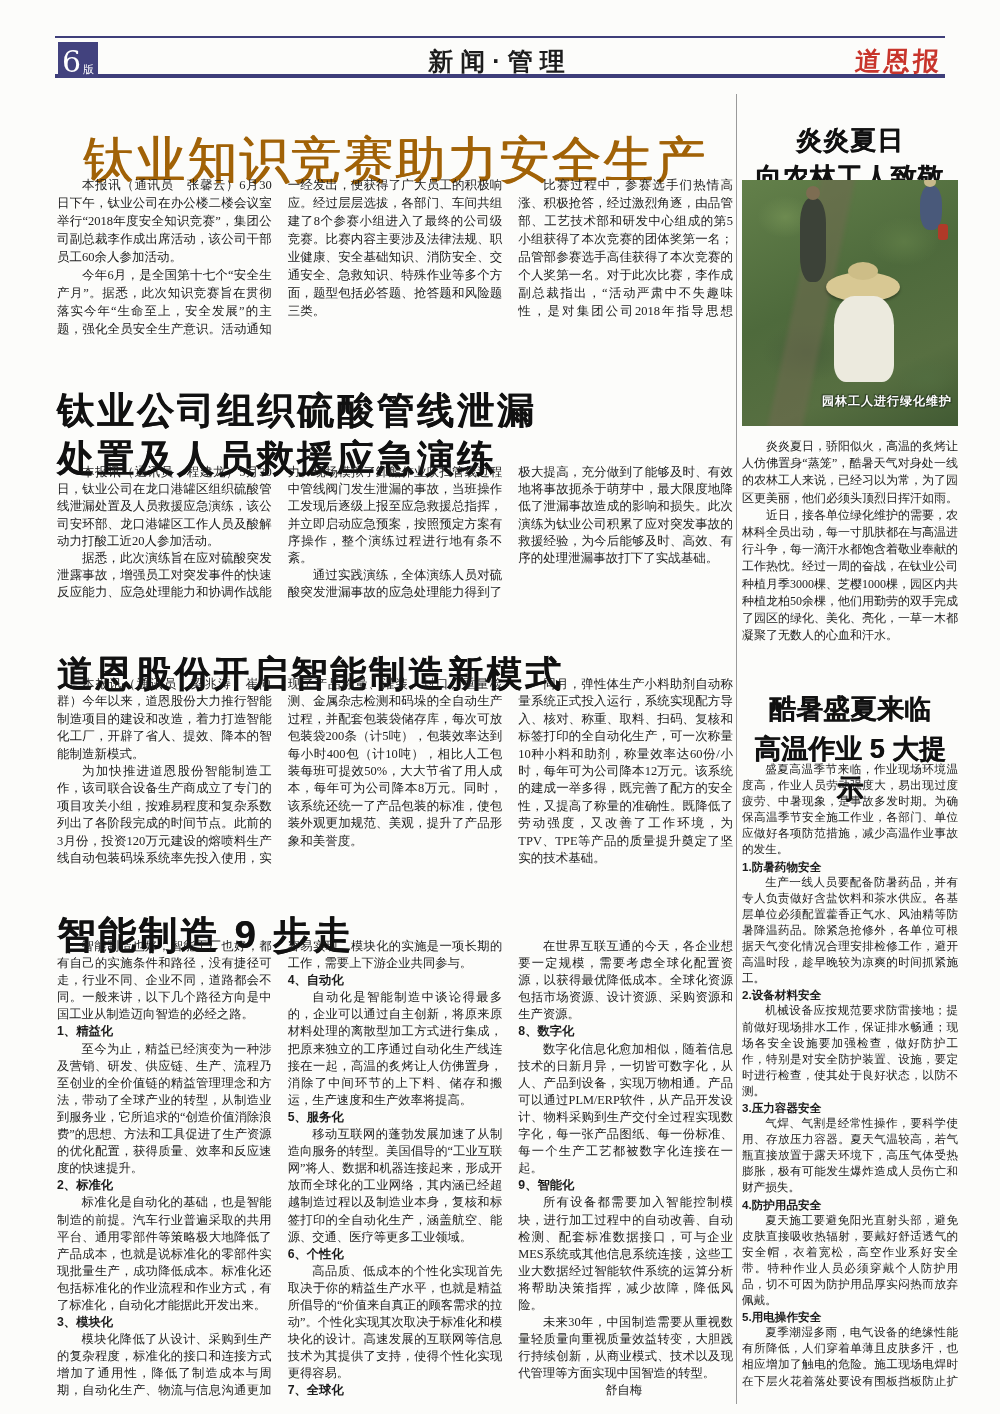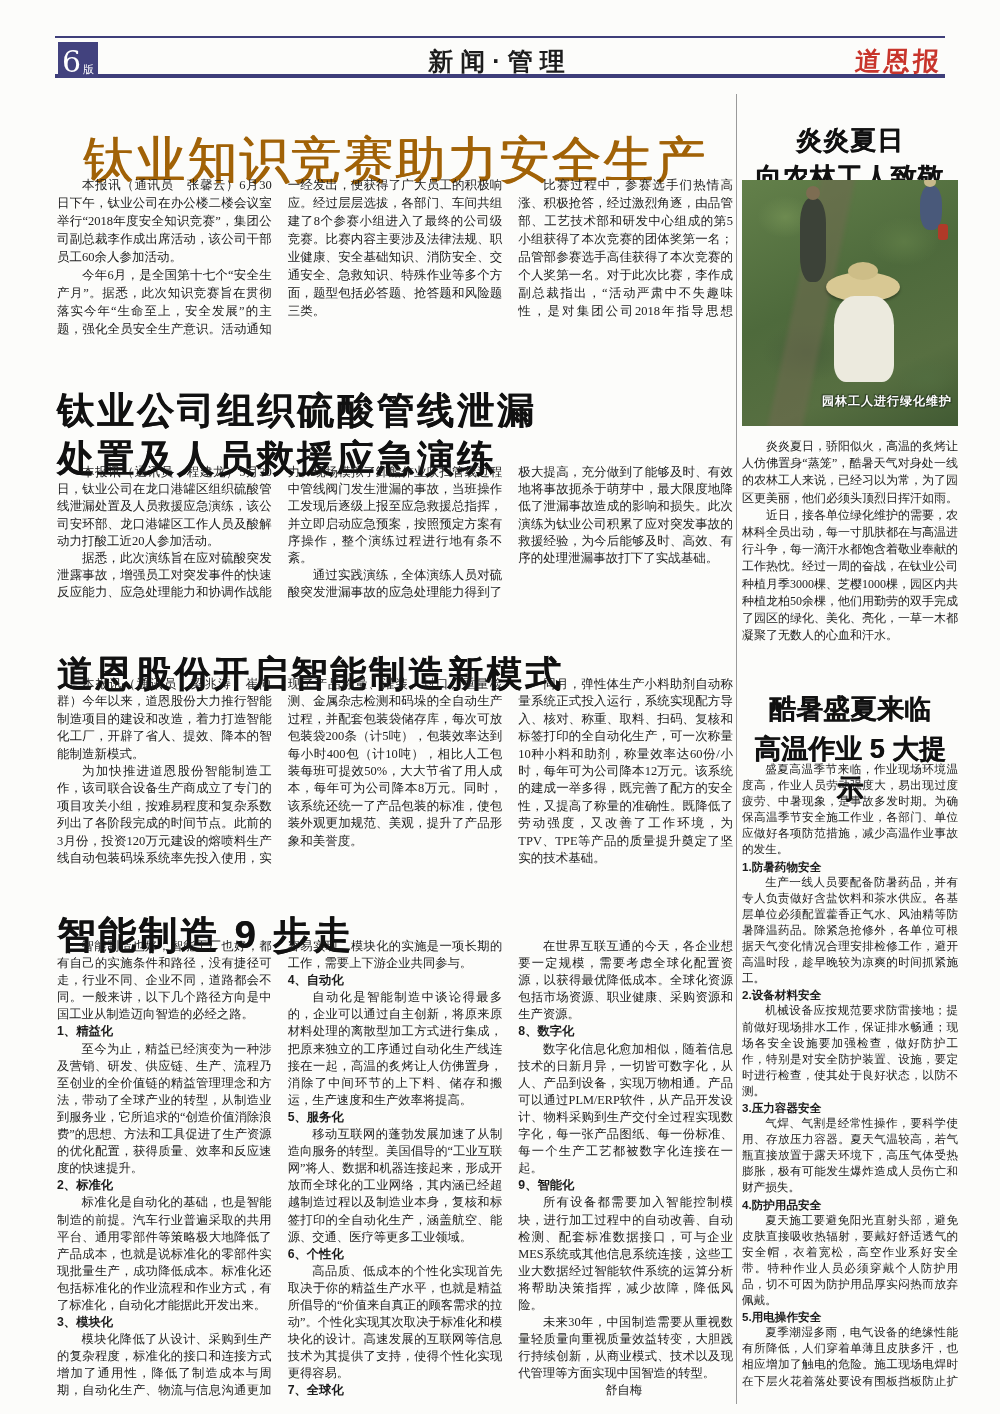--- a/index.html
+++ b/index.html
@@ -113,21 +113,21 @@
     <p>标准化是自动化的基础，也是智能制造的前提。汽车行业普遍采取的共用平台、通用零部件等策略极大地降低了产品成本，也就是说标准化的零部件实现批量生产，成功降低成本。标准化还包括标准化的作业流程和作业方式，有了标准化，自动化才能据此开发出来。</p>
     <p class="sec-head">3、模块化</p>
     <p>模块化降低了从设计、采购到生产的复杂程度，标准化的接口和连接方式增加了通用性，降低了制造成本与周期，自动化生产、物流与信息沟通更加容易实现。模块化的实施是一项长期的工作，需要上下游企业共同参与。</p>
     <p class="sec-head">4、自动化</p>
     <p>自动化是智能制造中谈论得最多的，企业可以通过自主创新，将原来原材料处理的离散型加工方式进行集成，把原来独立的工序通过自动化生产线连接在一起，高温的炙烤让人仿佛置身，消除了中间环节的上下料、储存和搬运，生产速度和生产效率将提高。</p>
     <p class="sec-head">5、服务化</p>
     <p>移动互联网的蓬勃发展加速了从制造向服务的转型。美国倡导的“工业互联网”将人、数据和机器连接起来，形成开放而全球化的工业网络，其内涵已经超越制造过程以及制造业本身，复核和标签打印的全自动化生产，涵盖航空、能源、交通、医疗等更多工业领域。</p>
     <p class="sec-head">6、个性化</p>
     <p>高品质、低成本的个性化实现首先取决于你的精益生产水平，也就是精益所倡导的“价值来自真正的顾客需求的拉动”。个性化实现其次取决于标准化和模块化的设计。高速发展的互联网等信息技术为其提供了支持，使得个性化实现更得容易。</p>
     <p class="sec-head">7、全球化</p>
-    <p>在世界互联互通的今天，各企业想要一定规模，需要考虑全球化配置资源，以获得最优降低成本。全球化资源包括市场资源、职业健康、采购资源和生产资源。</p>
+    <p>在世界互联互通的今天，各企业想要一定规模，需要考虑全球化配置资源，以获得最优降低成本。全球化资源包括市场资源、设计资源、采购资源和生产资源。</p>
     <p class="sec-head">8、数字化</p>
     <p>数字化信息化愈加相似，随着信息技术的日新月异，一切皆可数字化，从人、产品到设备，实现万物相通。产品可以通过PLM/ERP软件，从产品开发设计、物料采购到生产交付全过程实现数字化，每一张产品图纸、每一份标准、每一个生产工艺都被数字化连接在一起。</p>
     <p class="sec-head">9、智能化</p>
     <p>所有设备都需要加入智能控制模块，进行加工过程中的自动改善、自动检测、配套标准数据接口，可与企业MES系统或其他信息系统连接，这些工业大数据经过智能软件系统的运算分析将帮助决策指挥，减少故障，降低风险。</p>
     <p>未来30年，中国制造需要从重视数量轻质量向重视质量效益转变，大胆践行持续创新，从商业模式、技术以及现代管理等方面实现中国智造的转型。</p>
     <p class="byline">舒自梅</p>
   </div>
 
   <div class="v-divider"></div>
 

